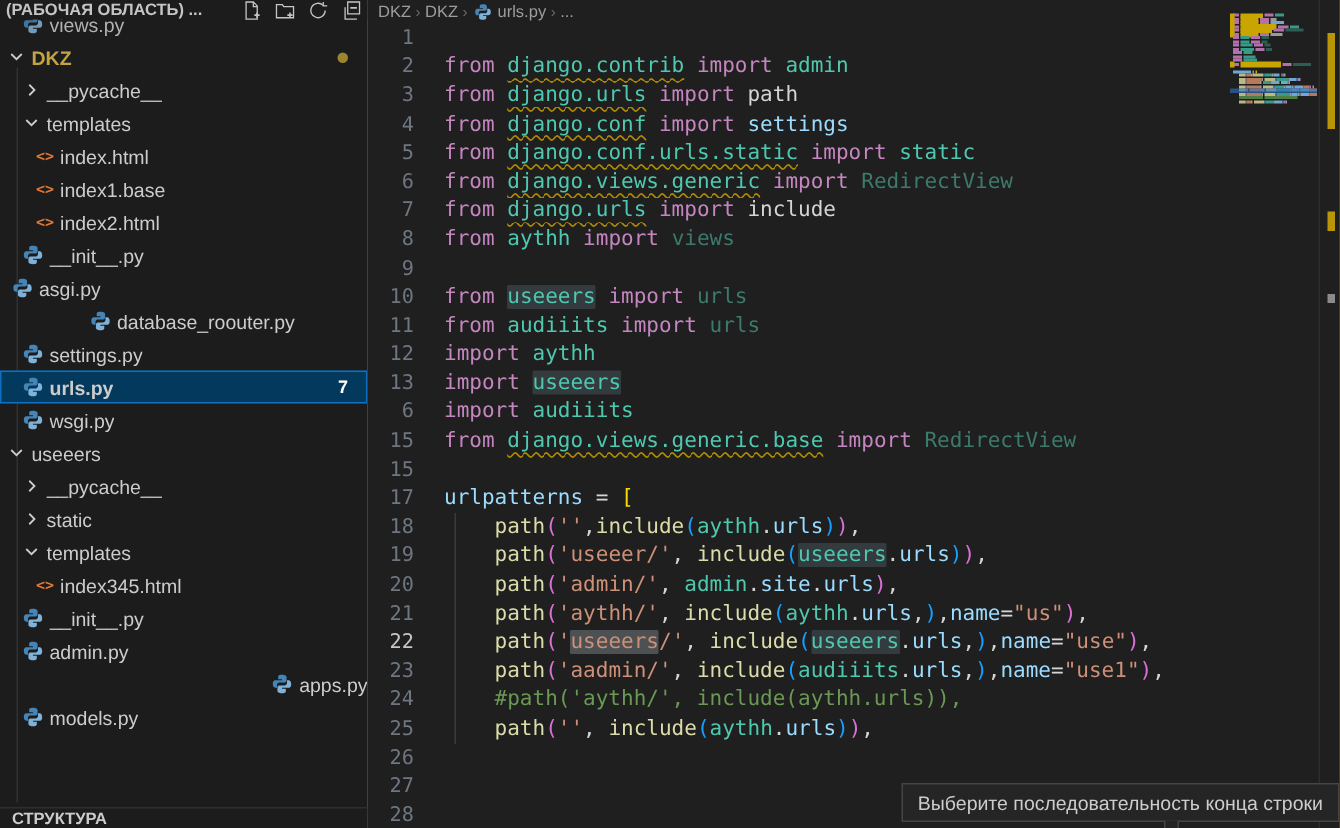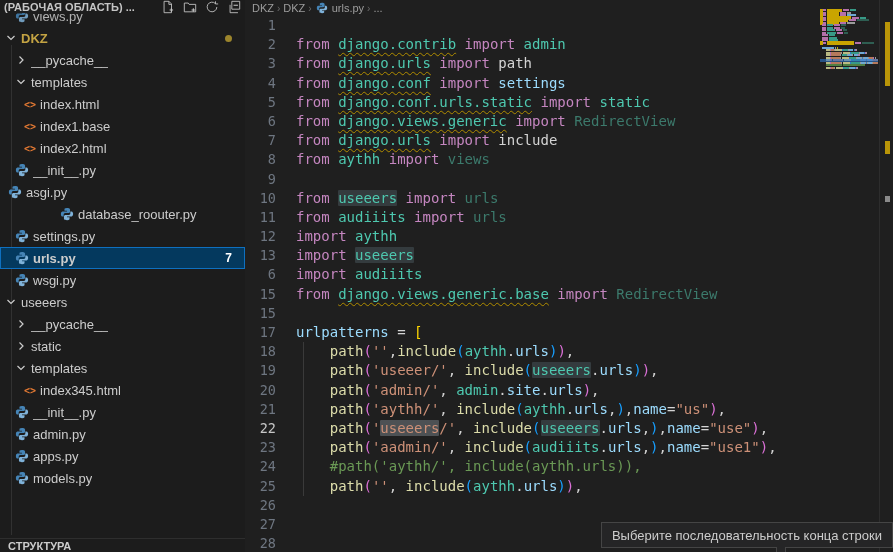--- a/index.html
+++ b/index.html
@@ -269,21 +269,21 @@
         </div>
         <div class="tree-row" style="padding-left: 15px;">
           <span class="ico">
             <svg width="14" height="14" viewBox="0 0 16 16">
               <path fill="#4584b6" d="M7.9 1C5 1 5.1 2.3 5.1 2.3v2.1H8v.7H3.3S1 4.8 1 7.9s2 3 2 3h1.2V8.9s-.1-2 2-2h3.4s1.9.1 1.9-1.8V2.9S11.8 1 7.9 1z"></path>
               <path fill="#7fb2d9" d="M8.1 15c2.9 0 2.8-1.3 2.8-1.3v-2.1H8v-.7h4.7S15 11.2 15 8.1s-2-3-2-3h-1.2v2s.1 2-2 2H6.4s-1.9-.1-1.9 1.8v2.2S4.2 15 8.1 15z"></path>
             </svg>
           </span>
           <span class="lbl">admin.py</span>
         </div>
-        <div class="tree-row" style="padding-left: 15px;">
+        <div class="tree-row" style="padding-left: 15px; justify-content: flex-end;">
           <span class="ico">
             <svg width="14" height="14" viewBox="0 0 16 16">
               <path fill="#4584b6" d="M7.9 1C5 1 5.1 2.3 5.1 2.3v2.1H8v.7H3.3S1 4.8 1 7.9s2 3 2 3h1.2V8.9s-.1-2 2-2h3.4s1.9.1 1.9-1.8V2.9S11.8 1 7.9 1z"></path>
               <path fill="#7fb2d9" d="M8.1 15c2.9 0 2.8-1.3 2.8-1.3v-2.1H8v-.7h4.7S15 11.2 15 8.1s-2-3-2-3h-1.2v2s.1 2-2 2H6.4s-1.9-.1-1.9 1.8v2.2S4.2 15 8.1 15z"></path>
             </svg>
           </span>
           <span class="lbl">apps.py</span>
         </div>
         <div class="tree-row" style="padding-left: 15px;">
           <span class="ico">

